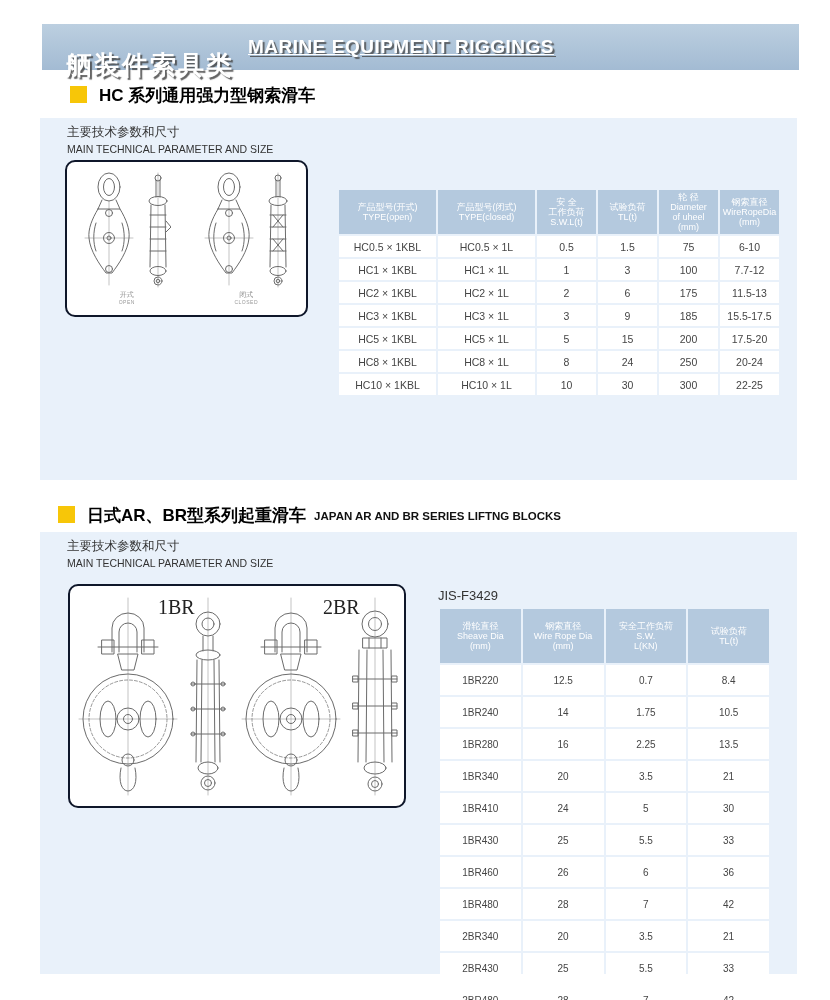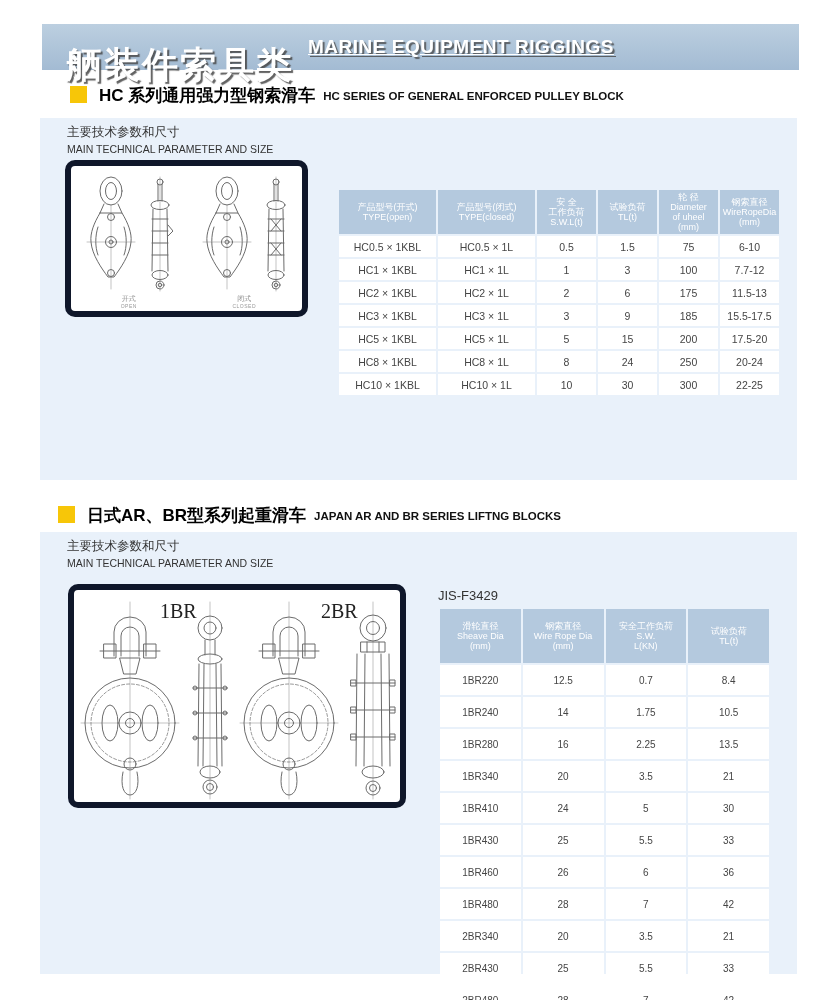--- a/index.html
+++ b/index.html
@@ -8,42 +8,42 @@
     position:relative; width:830px; height:1000px; margin:0 auto;
     background:#fff; font-family:"Liberation Sans", sans-serif; overflow:hidden;
   }
   
   .banner {
     position:absolute; left:42px; top:24px; width:757px; height:46px;
     background:linear-gradient(#bccfe0, #a3bbd3);
     display:flex; align-items:center; padding-left:24px;
   }
   .banner .zh {
-    color:#fff; font-size:36px; font-weight:bold; letter-spacing:2px;
+    color:#fff; font-size:26px; font-weight:bold; letter-spacing:2px;
     text-shadow:2px 2px 1px rgba(70,70,70,.85);
     margin-top:36px;
   }
   .banner .en {
     color:#fff; font-size:19px; font-weight:bold; margin-left:14px; letter-spacing:.5px;
     text-shadow:2px 2px 1px rgba(70,70,70,.8);
     text-decoration:underline;
   }
   
   .sec-head { position:absolute; left:38px; display:flex; align-items:flex-end; }
   .bullet { width:17px; height:17px; background:var(--accent,#f7c608); margin-right:12px; margin-bottom:1px; }
   .sec-head .zh { font-size:17px; font-weight:bold; color:#000; line-height:1; }
   .sec-head .en { font-size:11.5px; font-weight:bold; color:#111; margin-left:8px; line-height:1.2; }
   
   .panel { position:absolute; left:40px; width:757px; background:var(--panel,#e9f1fa); }
   .sub { position:absolute; left:27px; top:6px; color:#333; }
   .sub .zh { font-size:12.5px; }
   .sub .en { font-size:10.5px; margin-top:2px; }
   
   .figbox {
-    position:absolute; background:#fff; border:6px solid #0f172a; border-radius:10px;
+    position:absolute; background:#fff; border:2px solid #0f172a; border-radius:10px;
   }
   .figbox1 { left:25px; top:42px; width:243px; height:157px; display:flex; justify-content:space-around; padding-top:9px; }
   .figbox2 { left:28px; top:52px; width:338px; height:224px; display:flex; justify-content:space-around; padding-top:8px; }
   .pair { display:flex; flex-direction:column; align-items:center; }
   .views { display:flex; gap:9px; align-items:flex-start; }
   .figlab { text-align:center; margin-top:2px; color:#888; }
   .figlab .zh { font-size:7px; line-height:1.2; }
   .figlab .en { font-size:5px; letter-spacing:.5px; color:#999; line-height:1.2; }
   .pair2 { position:relative; }
   .br-label { position:absolute; top:2px; font-family:"Liberation Serif", serif; font-size:20px; color:#222; }
@@ -78,21 +78,20 @@
 <div class="page">
 
   <div class="banner">
     <span class="zh">舾装件索具类</span>
     <span class="en">MARINE EQUIPMENT RIGGINGS</span>
   </div>
 
   <div class="sec-head" style="top:86px;padding-left:32px;">
     <span class="bullet"></span>
     <span class="zh">HC 系列通用强力型钢索滑车</span>
-    <span class="en">HC SERIES OF GENERAL ENFORCED PULLEY BLOCK</span>
   </div>
 
   <div class="panel" style="top:118px; height:362px;">
     <div class="sub">
       <div class="zh">主要技术参数和尺寸</div>
       <div class="en">MAIN TECHNICAL PARAMETER AND SIZE</div>
     </div>
 
     <div class="figbox figbox1">
       <div class="pair">

